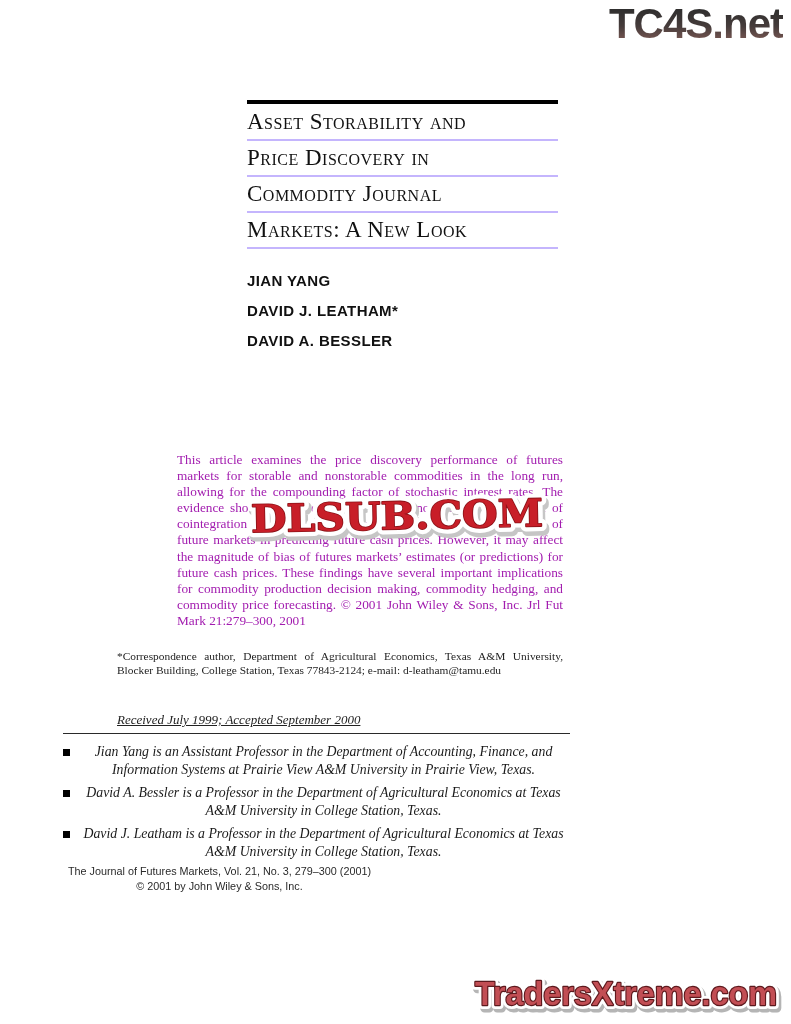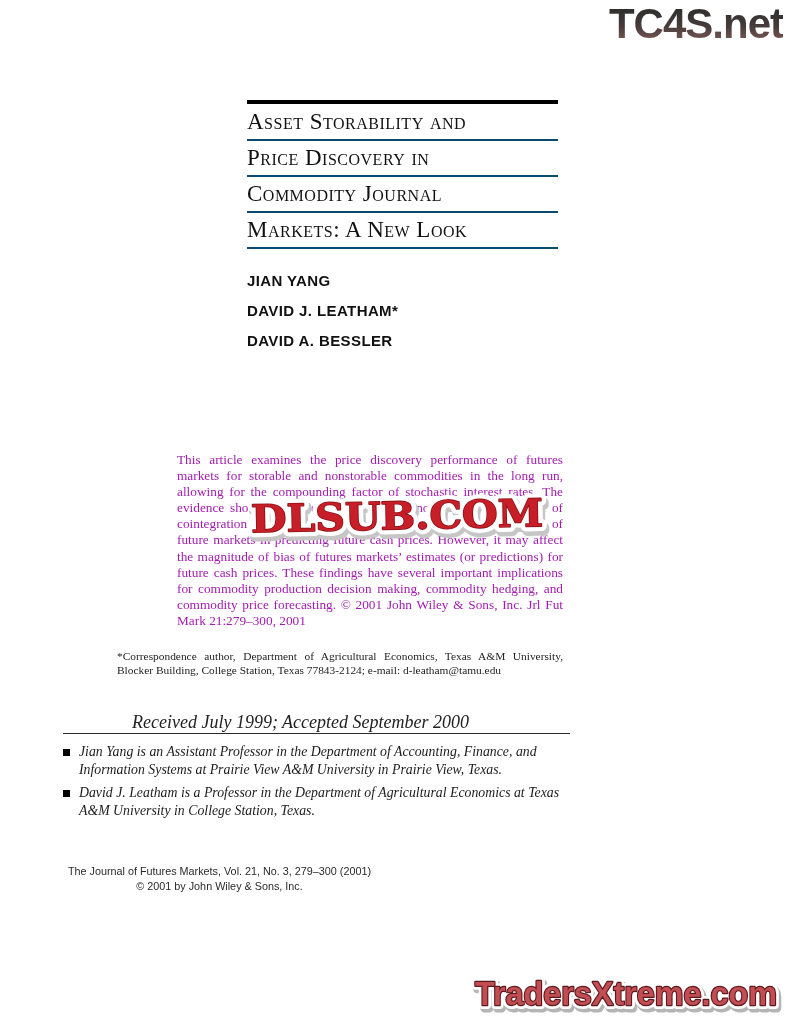--- a/index.html
+++ b/index.html
@@ -16,21 +16,21 @@
     font-weight:bold; font-size:42px; letter-spacing:-1px;
     background:linear-gradient(180deg,#2d2d2d 15%,#463c3b 55%,#7e5a55 88%,#8a6660 100%);
     -webkit-background-clip:text; background-clip:text; color:transparent;
   }
 
   
   .title-block { position:absolute; left:247px; top:100px; width:311px; }
   .rule-thick { height:4px; background:#000; margin-bottom:1px; }
   .title-line {
     font-variant:small-caps; font-size:23px; letter-spacing:0.5px;
-    line-height:34px; height:34px; border-bottom:2px solid #0c4a6e;
+    line-height:34px; height:34px; border-bottom:2px solid #c4b5fd;
     color:#111; white-space:nowrap;
   }
 
   
   .authors { position:absolute; left:247px; top:262px; }
   .author-name {
     font-family:"Liberation Sans","DejaVu Sans",sans-serif;
     font-weight:bold; font-size:15px; line-height:22px; letter-spacing:0.4px; color:#111;margin-top:8px;
   }
 
@@ -43,29 +43,29 @@
   
   .dlsub { position:absolute; left:248px; top:486px; transform:rotate(-1.2deg); }
 
   
   .footnote {
     position:absolute; left:117px; top:650px; width:446px;
     font-size:11.4px; line-height:13.8px; text-align:justify; color:#222;
   }
   .footnote p { margin:0; }
   .received {
-    position:absolute; left:132px; top:712px;
-    font-style:italic; font-size:18px; color:#222;
+    position:absolute; left:117px; top:712px;
+    font-style:italic; font-size:13px; color:#222;text-decoration:underline;
   }
 
   .separator-rule { position:absolute; left:63px; top:733px; width:507px; height:1px; background:#2a2a2a; }
 
   
   .bios { position:absolute; left:63px; top:743px; width:505px; }
-  .bio { display:flex; margin-bottom:5px; }
+  .bio { display:flex; margin-bottom:5px;text-align:center; }
   .bullet { flex:none; width:7px; height:7px; background:#000; margin-top:6px; margin-right:9px; }
   .bio-text { font-style:italic; font-size:13.8px; line-height:18px; color:#1b1b1b; }
 
   
   .footer {
     position:absolute; left:68px; top:864px;
     font-family:"Liberation Sans","DejaVu Sans",sans-serif;
     font-size:10.8px; line-height:15px; color:#2a2a2a;text-align:center;
   }
 
@@ -109,20 +109,24 @@
 
   <div class="separator-rule"></div>
 
   <div class="bios">
     <div class="bio">
       <span class="bullet"></span>
       <span class="bio-text">Jian Yang is an Assistant Professor in the Department of Accounting, Finance, and Information Systems at Prairie View A&amp;M University in Prairie View, Texas.</span>
     </div>
     <div class="bio">
       <span class="bullet"></span>
+      <span class="bio-text">David A. Bessler is a Professor in the Department of Agricultural Economics at Texas A&amp;M University in College Station, Texas.</span>
+    </div>
+    <div class="bio">
+      <span class="bullet"></span>
       <span class="bio-text">David J. Leatham is a Professor in the Department of Agricultural Economics at Texas A&amp;M University in College Station, Texas.</span>
     </div>
   </div>
 
   <div class="footer">
     <div>The Journal of Futures Markets, Vol. 21, No. 3, 279–300 (2001)</div>
     <div>© 2001 by John Wiley &amp; Sons, Inc.</div>
   </div>
 
   <svg class="tradersx" width="320" height="46" viewBox="0 0 320 46">

